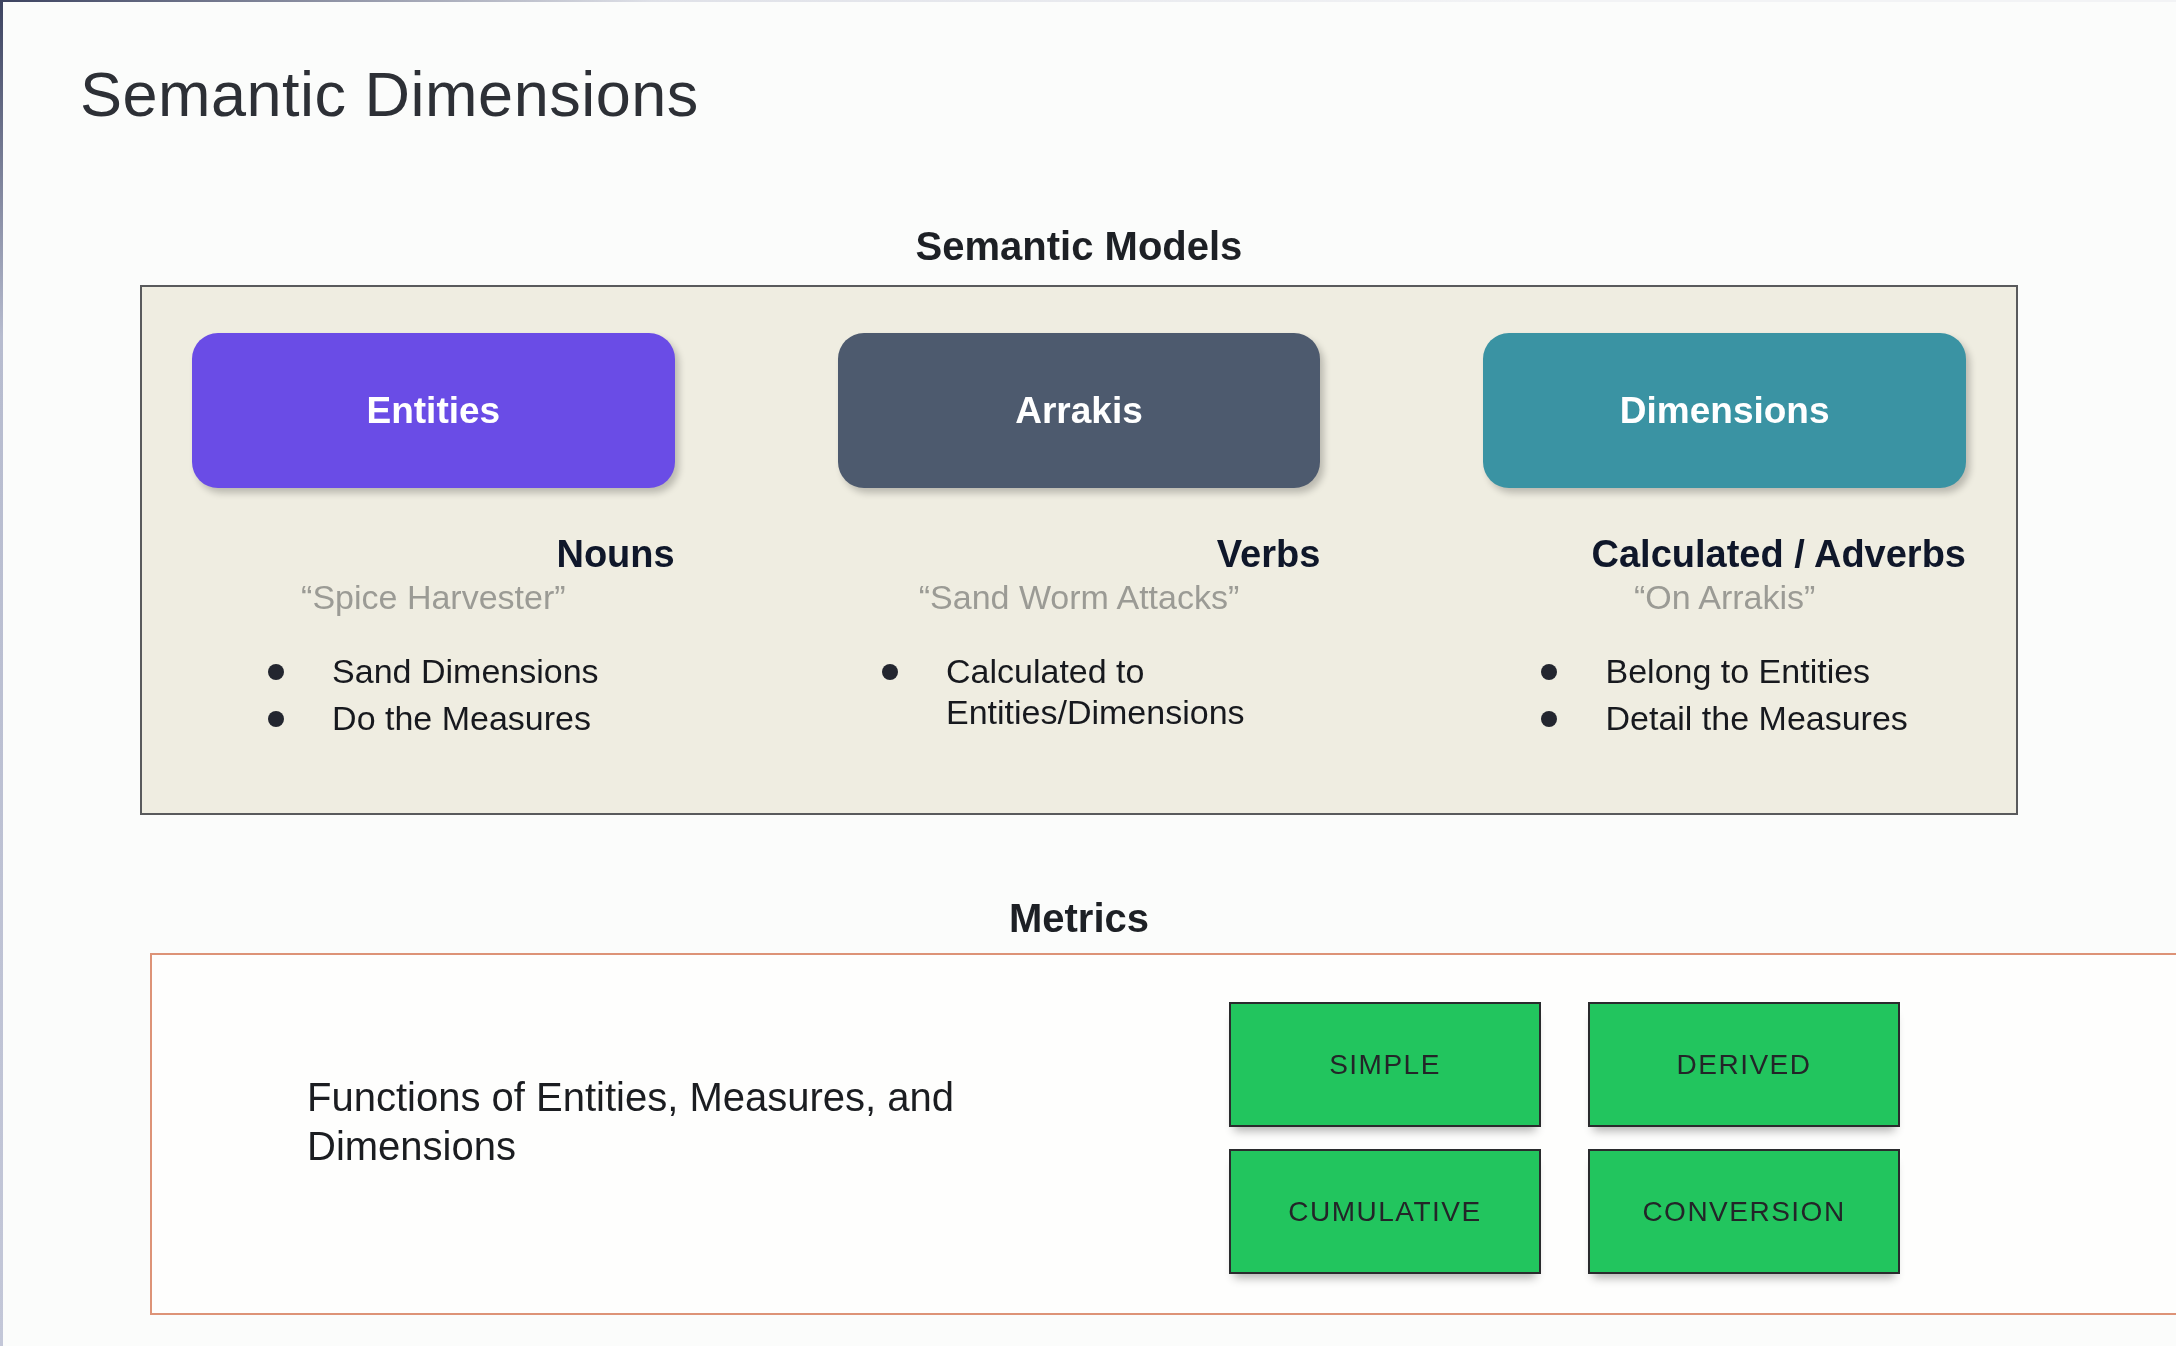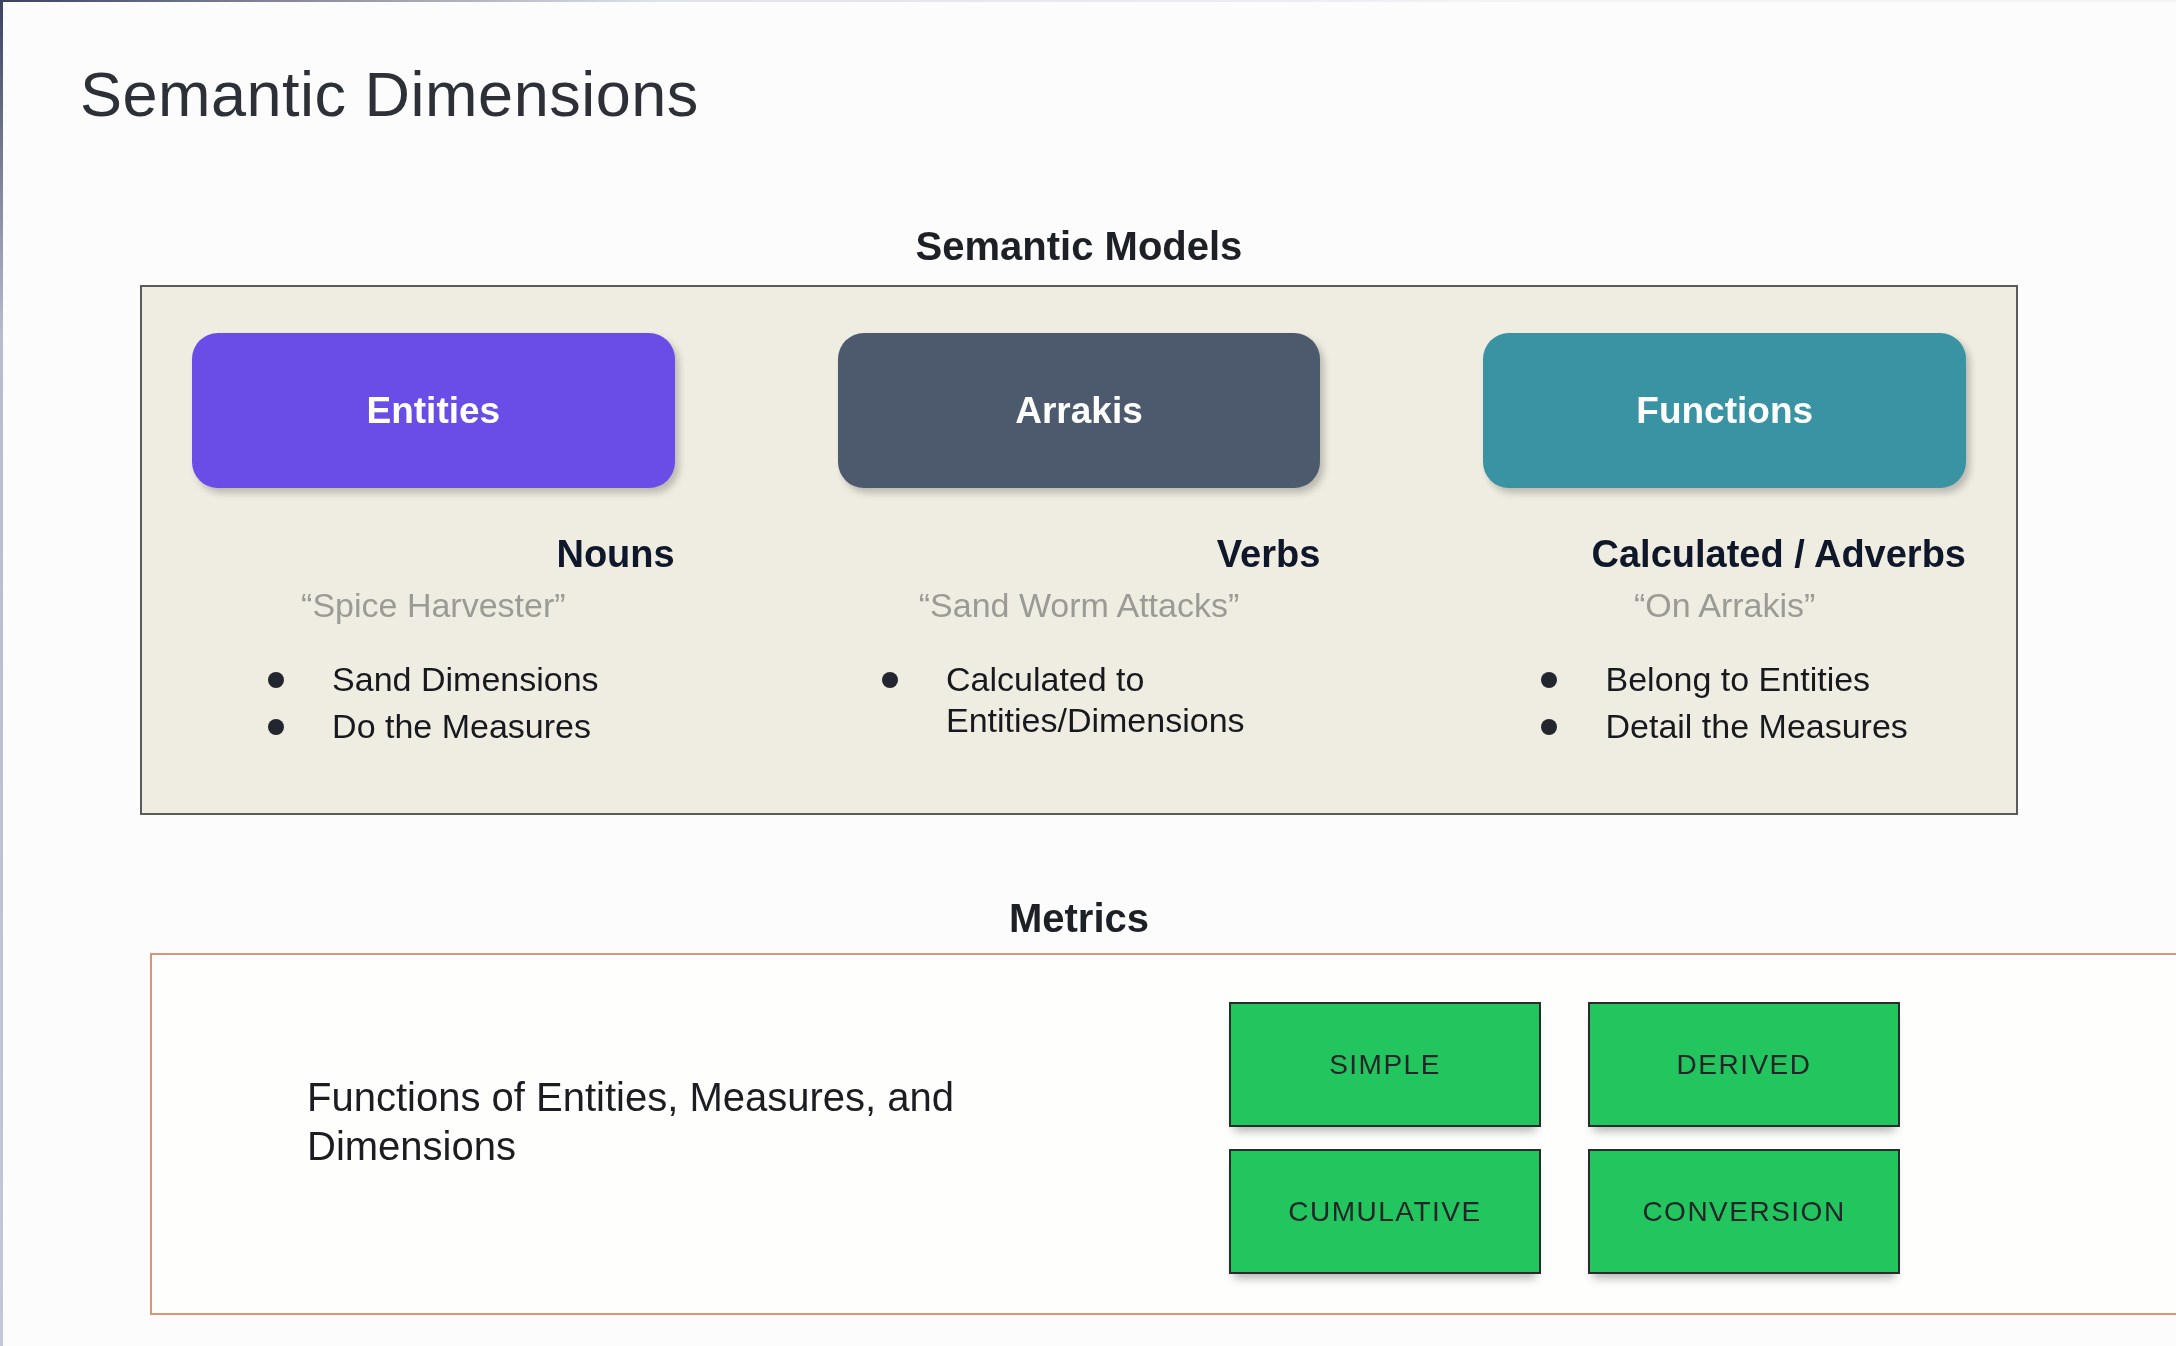--- a/index.html
+++ b/index.html
@@ -39,21 +39,21 @@
     height:155px; border-radius:26px;
     display:flex; align-items:center; justify-content:center;
     color:#ffffff; font-size:37px; font-weight:700;
     box-shadow:4px 5px 7px rgba(0,0,0,0.22);
   }
   .col-subtitle {
     margin-top:46px; text-align:right;
     font-size:38px; font-weight:700; color:#0f172a; line-height:1.1;
   }
   .col-quote {
-    margin-top:10px; text-align:center;
+    margin-top:2px; text-align:center;
     font-size:34px; color:#9b9b95;
   }
   .col-bullets {
     margin:34px auto 0 auto; width:fit-content; max-width:100%;
     display:flex; flex-direction:column; gap:6px;
     font-size:34px; color:#17191e;
   }
   .bullet { display:flex; align-items:flex-start; }
   .dot {
     flex:0 0 auto; width:16px; height:16px; border-radius:50%;
@@ -115,21 +115,21 @@
     <div class="col-quote">“Sand Worm Attacks”</div>
     <div class="col-bullets">
       <div class="bullet">
         <span class="dot"></span>
         <span class="bullet-text">Calculated to Entities/Dimensions</span>
       </div>
     </div>
   </div>
 
   <div class="sm-col">
-    <div class="pill" style="background: rgb(58, 147, 163);">Functions</div>
+    <div class="pill" style="background: rgb(58, 147, 163);">Dimensions</div>
     <div class="col-subtitle">Calculated / Adverbs</div>
     <div class="col-quote">“On Arrakis”</div>
     <div class="col-bullets">
       <div class="bullet">
         <span class="dot"></span>
         <span class="bullet-text">Belong to Entities</span>
       </div>
       <div class="bullet">
         <span class="dot"></span>
         <span class="bullet-text">Detail the Measures</span>

